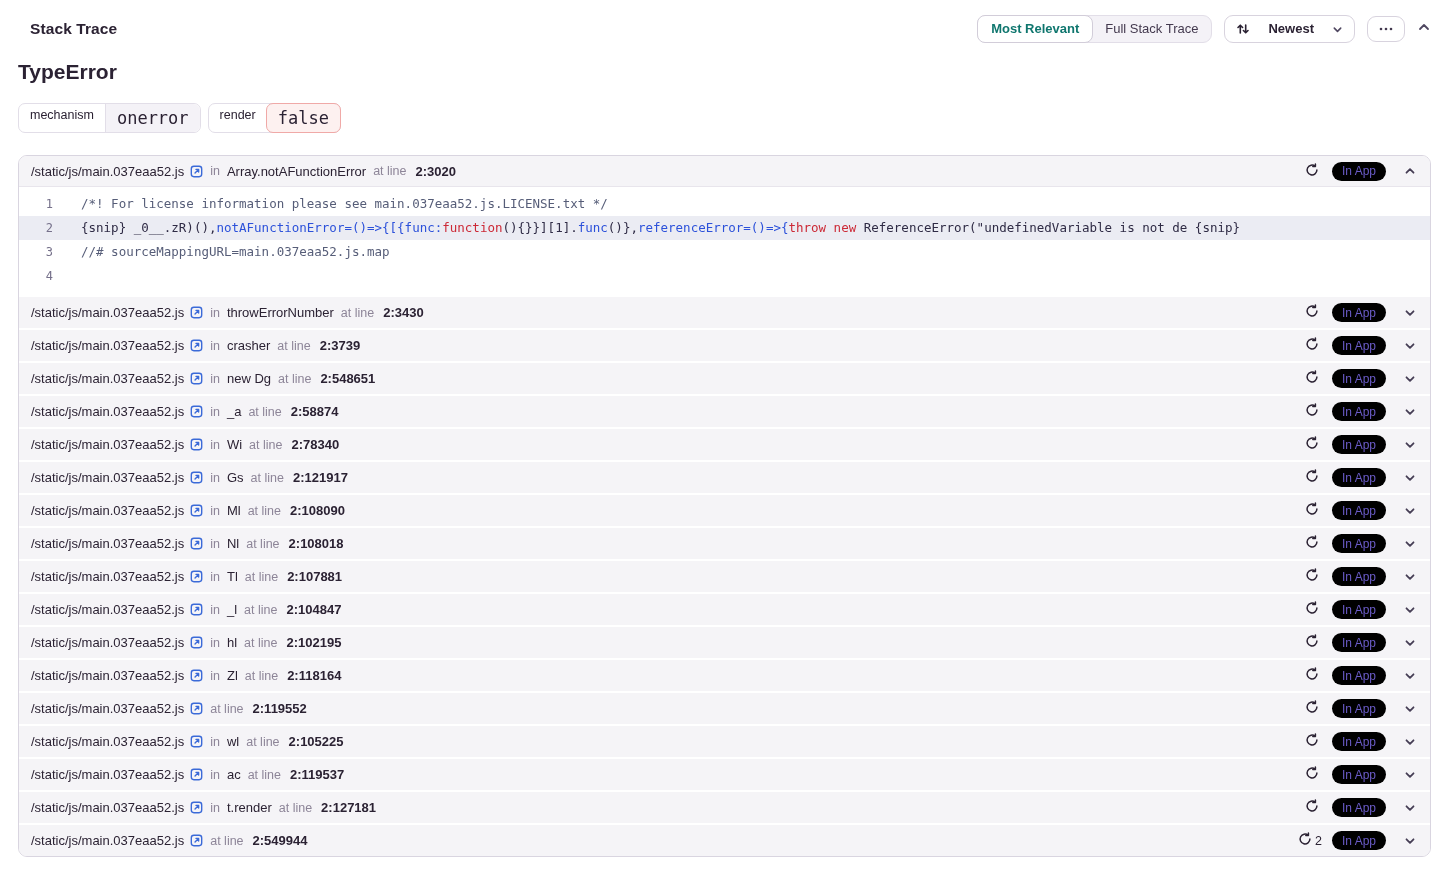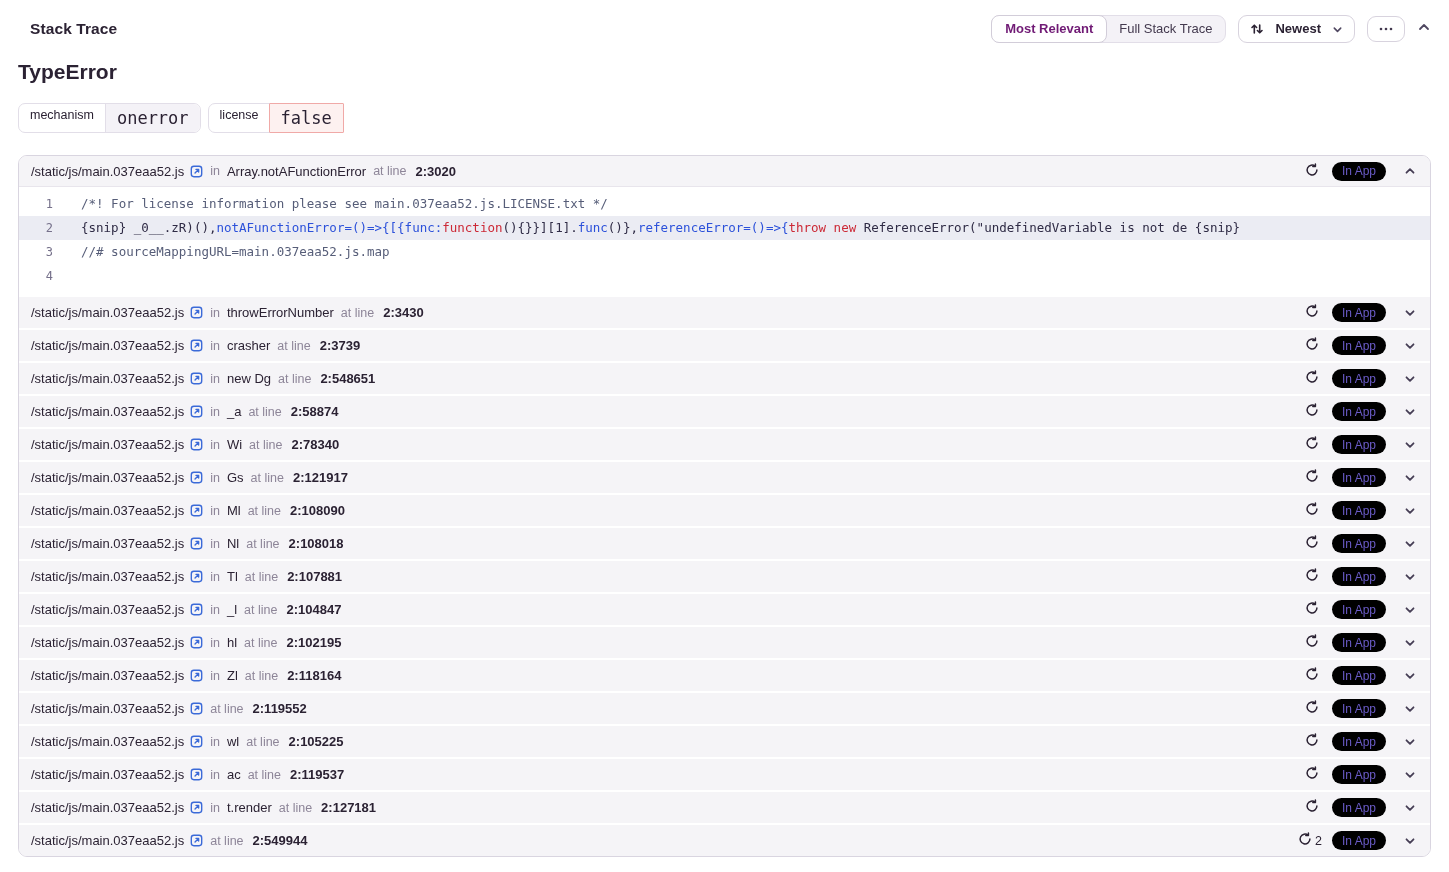--- a/index.html
+++ b/index.html
@@ -11,38 +11,38 @@
     -webkit-font-smoothing:antialiased;
   }
   .page { padding:14px 18px 0 18px; }
 
   
   .topline { display:flex; align-items:center; justify-content:space-between; height:30px; }
   .section-title { font-size:15.5px; font-weight:700; letter-spacing:.1px;margin-left:12px; }
   .controls { display:flex; align-items:center; gap:12px; }
   .seg-control { display:flex; align-items:stretch; background:#f4f2f7; border:1px solid #e2dee8; border-radius:9px; }
   .seg { padding:5px 13px; font-size:13px; color:#43394e; border-radius:8px; cursor:pointer; white-space:nowrap; line-height:16px; }
-  .seg.active { background:#ffffff; border:1px solid #d2cdd9; font-weight:700; margin:-1px; color:#701a75; }
-  .btn { display:flex; align-items:center; gap:11px; border:1px solid #d8d3de; border-radius:9px;
+  .seg.active { background:#ffffff; border:1px solid #d2cdd9; font-weight:700; margin:-1px; color:#0f766e; }
+  .btn { display:flex; align-items:center; gap:18px; border:1px solid #d8d3de; border-radius:9px;
          padding:5px 11px; font-size:13px; font-weight:700; color:#2b2233; background:#fff; cursor:pointer; line-height:16px; }
   .btn svg { display:block; }
   .icon-btn { padding:5px 10px; }
   .plain-icon { display:flex; align-items:center; color:#4f4760; cursor:pointer; }
 
   
   .error-type { font-size:21px; font-weight:700; margin:16px 0 0 0; }
   .error-message { font-family:"DejaVu Sans Mono", monospace; font-size:13px; margin-top:11px; color:#2b2233; }
 
   
   .tags { display:flex; gap:7px; margin-top:19px; }
   .tag { display:inline-flex; align-items:stretch; border:1px solid #e2dee8; border-radius:7px; font-size:12.5px; cursor:pointer; background:#fff; }
   .tag .key { padding:4px 11px; color:#2b2233; border-radius:7px 0 0 7px; }
   .tag .val { padding:4px 11px; background:#f4f2f7; border-left:1px solid #e2dee8; border-radius:0 7px 7px 0;
               font-family:"DejaVu Sans Mono", monospace; font-size:17px; display:flex; align-items:center; }
-  .tag .val.error { background:#fdf1f0; border:1px solid #f0a9a7; border-radius:1px; margin:-1px; color:#2b2233; }
+  .tag .val.error { background:#fdf1f0; border:1px solid #f0a9a7; border-radius:7px; margin:-1px; color:#2b2233; }
 
   
   .trace { margin:22px 0 0 0; border:1px solid #d9d5e0; border-radius:9px; overflow:hidden; background:#fff; }
   .frame + .frame { border-top:2px solid #ffffff; }
   .frame-head { display:flex; align-items:center; height:31px; padding:0 12px 0 12px; background:#f5f4f7; font-size:13px; cursor:pointer; }
   .frame.expanded .frame-head { border-bottom:1px solid #e8e5ec; }
   .path { color:#2b2233; }
   .ext { color:#3b6ad8; margin-left:6px; display:flex; align-items:center; cursor:pointer; }
   .lbl { color:#8d8598; font-size:12.5px; margin:0 7px; }
   .func { color:#2b2233; font-weight:500; }
@@ -110,21 +110,21 @@
   </div>
 
   <h2 class="error-type">TypeError</h2>
 
   <div class="tags">
     <div class="tag">
       <span class="key">mechanism</span>
       <span class="val">onerror</span>
     </div>
     <div class="tag">
-      <span class="key">license</span>
+      <span class="key">render</span>
       <span class="val error">false</span>
     </div>
   </div>
 
   <div class="trace" id="frame-list">
   <div class="frame expanded">
     <div class="frame-head">
       <span class="path">/static/js/main.037eaa52.js</span>
       <span class="ext">
         <svg width="13" height="13" viewBox="0 0 16 16" fill="none" stroke="currentColor" stroke-width="1.7" stroke-linecap="round" stroke-linejoin="round">

